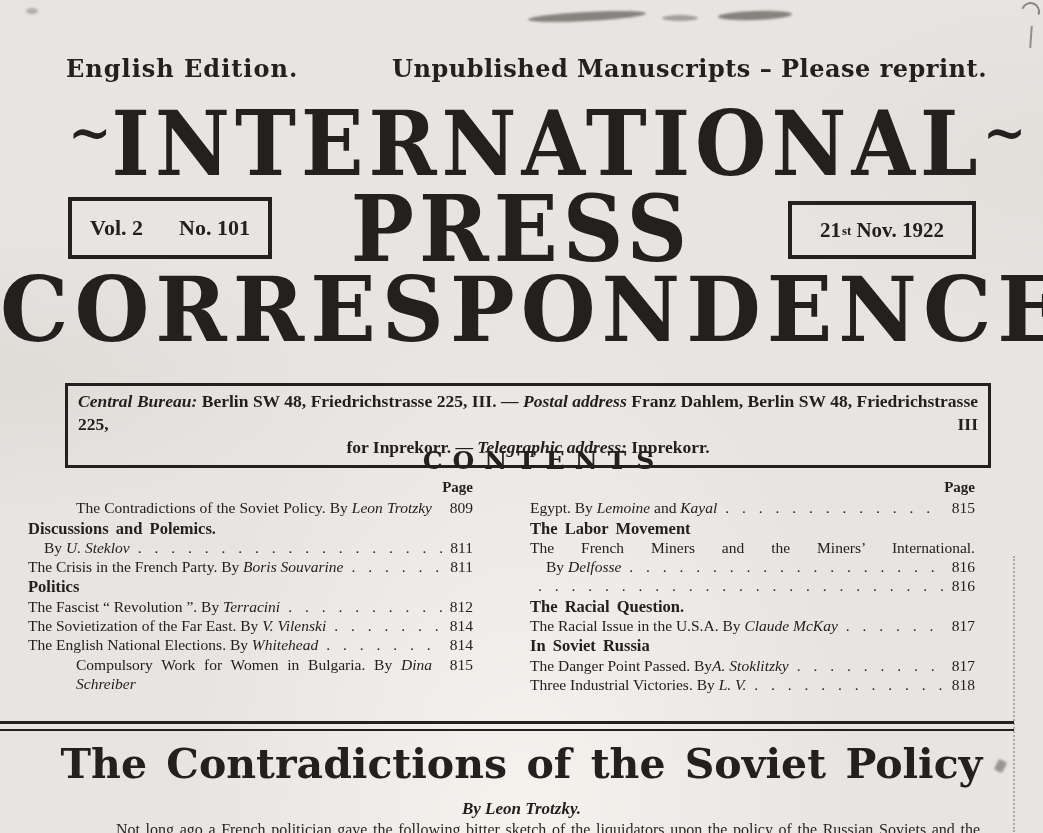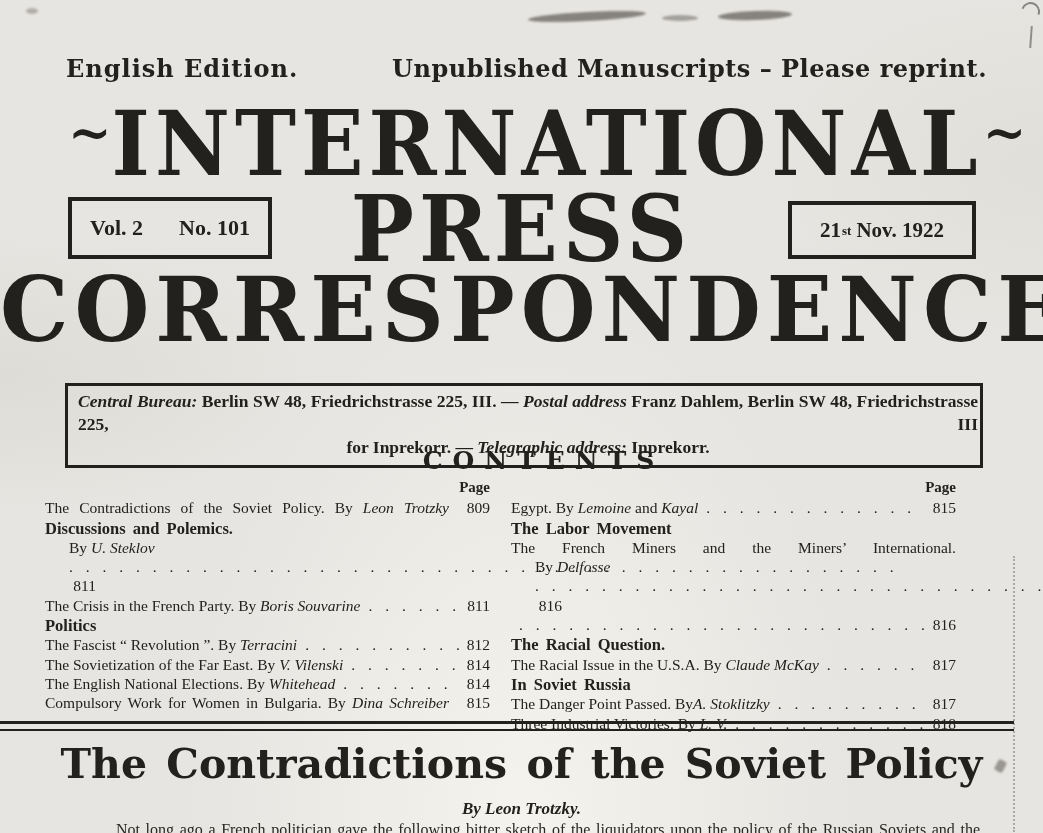--- a/index.html
+++ b/index.html
@@ -29,35 +29,35 @@
   .m-line3{position:absolute;top:264px;left:0;width:100%;text-align:center;}
   .m-line3 .m-word{font-size:86px;letter-spacing:6px;transform:scaleY(1.05);}
   .issue-box{position:absolute;border:4px solid #23211d;display:flex;align-items:center;justify-content:center;
              font-weight:bold;background:transparent;gap:12px;}
   .vol-box{left:68px;top:197px;width:196px;height:54px;font-size:22px;}
   .vol-box .gap{margin-left:24px;}
   .date-box{left:788px;top:201px;width:180px;height:50px;font-size:21px;}
   .sup{font-size:13px;vertical-align:2px;margin:0 5px 0 1px;}
   
   .bureau{position:absolute;left:65px;top:383px;width:900px;border:3.5px solid #23211d;
-          padding:4px 2px 6px 10px;font-size:17.5px;font-weight:bold;line-height:23px;}
+          padding:4px 10px 6px 10px;font-size:17.5px;font-weight:bold;line-height:23px;}
   .bureau .l1{text-align:justify;text-align-last:justify;}
   .bureau .l2{text-align:center;}
   
   .contents-title{position:absolute;top:446px;left:0;width:100%;text-align:center;
                   font-family:"DejaVu Serif",serif;font-weight:bold;font-size:25px;letter-spacing:10px;padding-left:22px;}
-  .toc{position:absolute;top:478px;left:45px;width:937px;display:flex;gap:21px;font-size:15.5px;line-height:19.3px;}
+  .toc{position:absolute;top:478px;left:38px;width:937px;display:flex;gap:57px;font-size:15.5px;line-height:19.3px;justify-content:flex-end;}
   .toc-col{width:445px;}
   .page-label{text-align:right;font-weight:bold;font-size:15px;margin-bottom:1px;}
   .toc-header{font-weight:bold;font-size:16.5px;word-spacing:3px;margin-top:1px;}
   .toc-row{display:flex;align-items:baseline;}
   .toc-row .toc-title{white-space:nowrap;}
-  .toc-row .toc-title.grow{flex:1;white-space:normal;text-align:justify;text-align-last:justify;padding-right:14px;}
+  .toc-row .toc-title.grow{flex:1;white-space:normal;text-align:justify;text-align-last:justify;padding-right:14px;margin-left:48px;}
   .toc-line1{text-align:justify;text-align-last:justify;}
-  .toc-row.indent{padding-left:16px;flex-direction:column;}
+  .toc-row.indent{padding-left:16px;}
   .dots{flex:1;overflow:hidden;white-space:nowrap;letter-spacing:4.5px;margin:0 4px 0 8px;}
   .toc-page{min-width:27px;text-align:right;}
   
   .contents-rule{position:absolute;left:0;top:721px;width:1014px;height:5px;
                  border-top:3.5px solid #23211d;border-bottom:2.5px solid #23211d;}
   
   .article-headline{position:absolute;top:742px;left:0;width:100%;text-align:center;
                     font-family:"DejaVu Serif",serif;font-weight:bold;font-size:41px;word-spacing:5px;line-height:1.1;}
   .article-byline{position:absolute;top:799px;left:0;width:100%;text-align:center;
                   font-weight:bold;font-style:italic;font-size:17px;}

